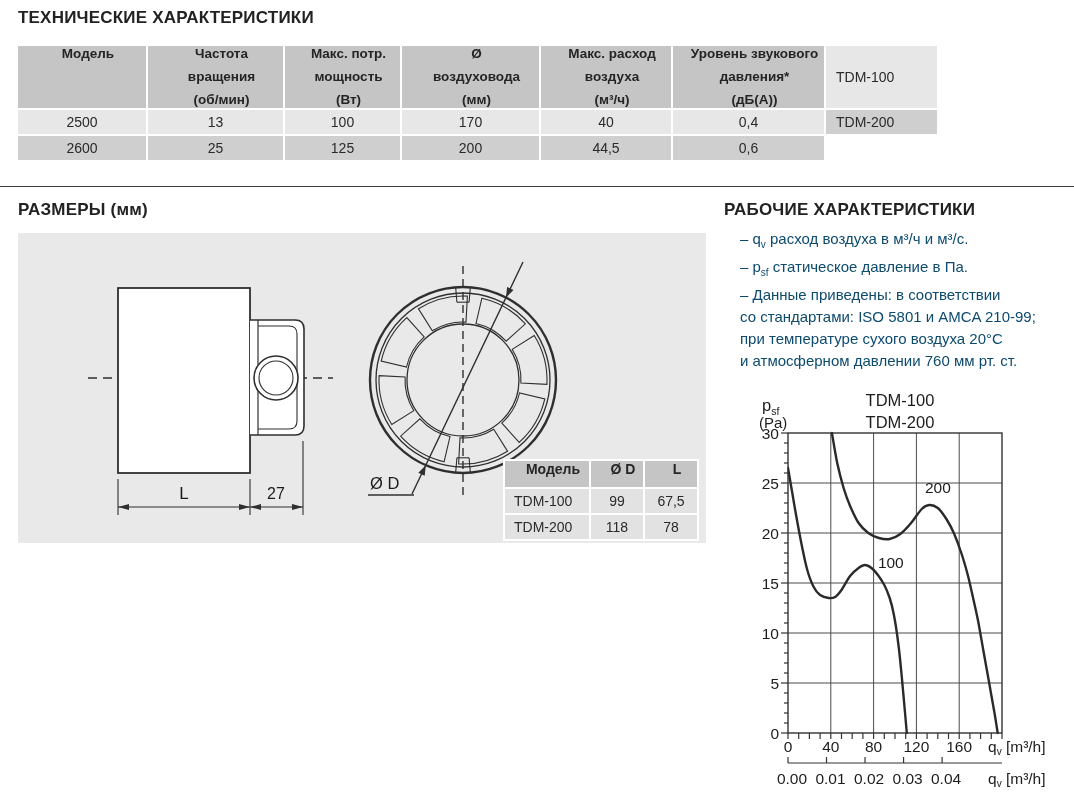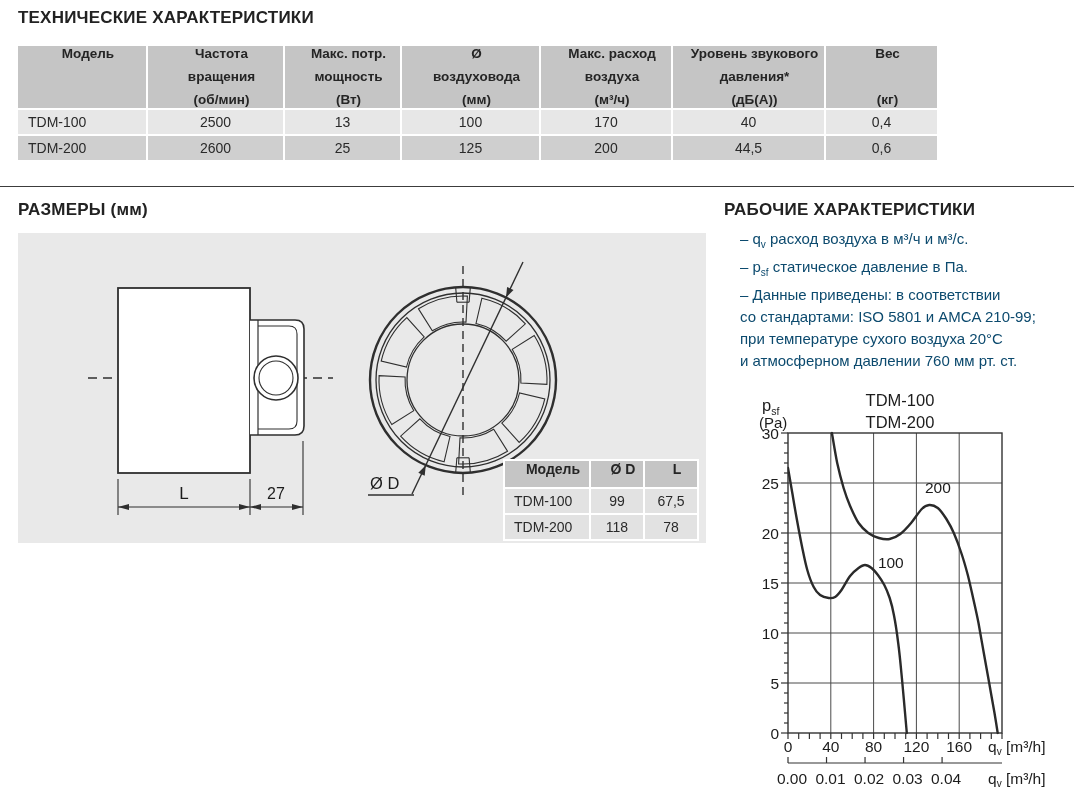--- a/index.html
+++ b/index.html
@@ -60,25 +60,20 @@
       </div>
       <div class="th">
         <div>Макс. расход</div>
         <div>воздуха</div>
         <div>(м³/ч)</div>
       </div>
       <div class="th">
         <div>Уровень звукового</div>
         <div>давления*</div>
         <div>(дБ(А))</div>
-      </div>
-      <div class="th">
-        <div>Вес</div>
-        <div>&nbsp;</div>
-        <div>(кг)</div>
       </div>
       <div class="td r1 first">TDM-100</div>
       <div class="td r1">2500</div>
       <div class="td r1">13</div>
       <div class="td r1">100</div>
       <div class="td r1">170</div>
       <div class="td r1">40</div>
       <div class="td r1">0,4</div>
       <div class="td r2 first">TDM-200</div>
       <div class="td r2">2600</div>

